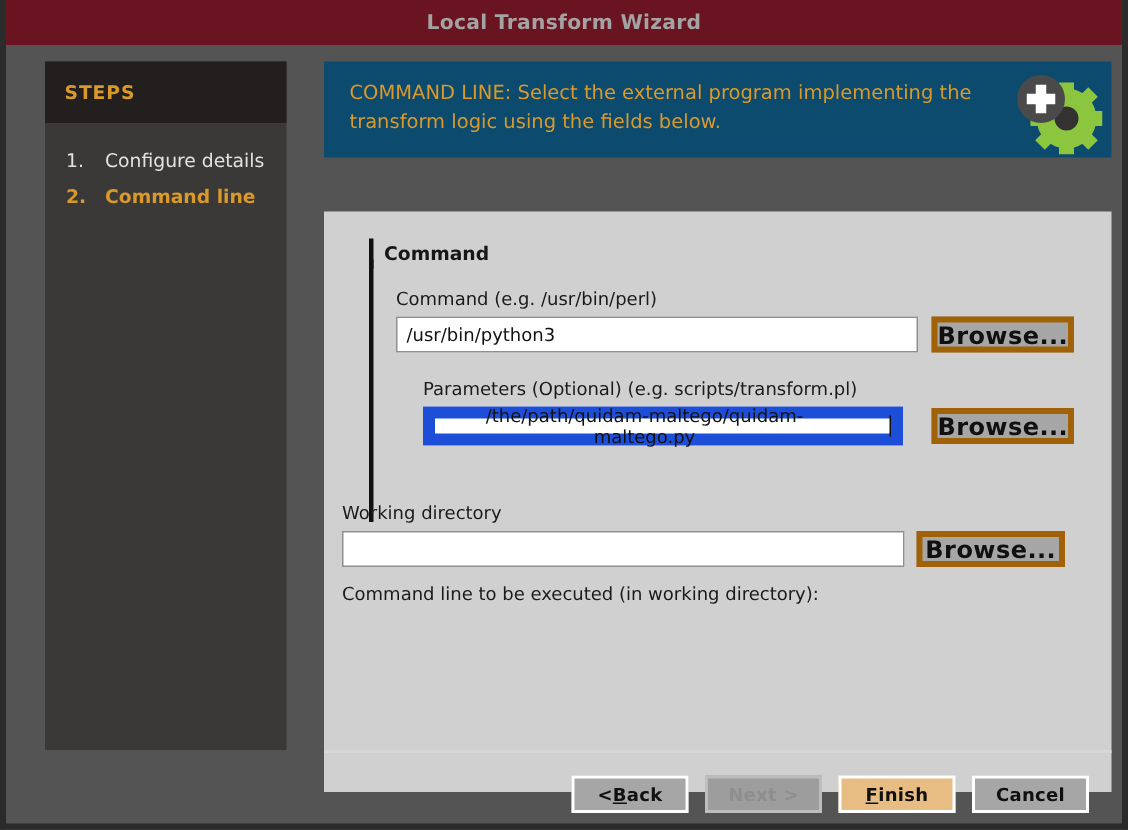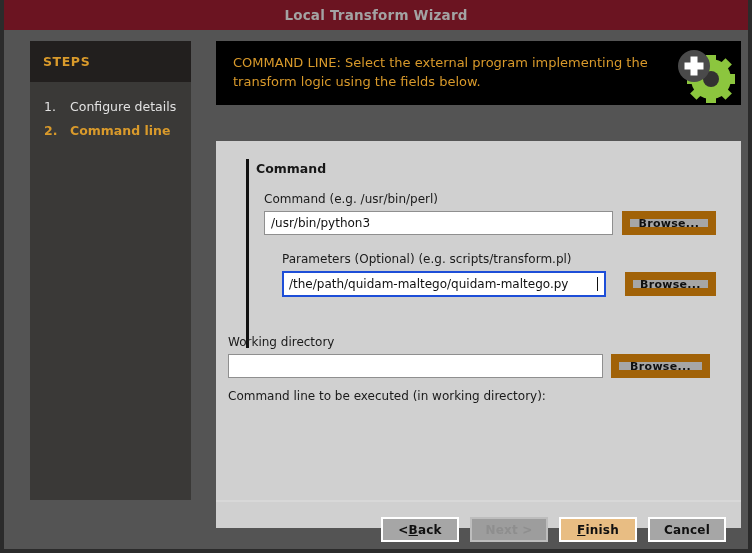--- a/index.html
+++ b/index.html
@@ -85,21 +85,21 @@
   .step-row.inactive { color: #e2e2e2; }
   .step-row.active { color: #d99a2b; font-weight: bold; }
 
   
   .banner {
     position: absolute;
     left: 212px;
     top: 41px;
     width: 525px;
     height: 64px;
-    background: #000000;
+    background: #0c4a6e;
     overflow: hidden;
   }
   .banner-text {
     position: absolute;
     left: 17px;
     top: 12px;
     width: 420px;
     color: #d99a2b;
     font-size: 13px;
     line-height: 19px;
@@ -171,40 +171,40 @@
     border: 1px solid #8f8f8f;
     box-sizing: border-box;
     display: flex;
     align-items: center;
     padding-left: 6px;
     font-size: 12px;
     color: #111111;
     position: relative;
   }
   .text-input.focused {
-    border: 2px solid #1d4ed8;
+    border: 8px solid #1d4ed8;
     height: 26px;
     padding-left: 5px;
     gap: 28px;
   }
   .caret {
     display: inline-block;
     width: 1px;
     height: 14px;
     background: #111;
     margin-left: 1px;
     vertical-align: middle;
   }
   .browse-btn {
     height: 24px;
     background: #a6a6a6;
-    border: 8px solid #a16207;
+    border: 4px solid #a16207;
     box-sizing: border-box;
     color: #101010;
-    font-size: 11px;
+    font-size: 16px;
     font-weight: bold;
     display: flex;
     align-items: center;
     justify-content: center;
     letter-spacing: 0.3px;
   }
 
   .cmdline-box {
     background: #ffffff;
     border: 1px solid #9a9a9a;

